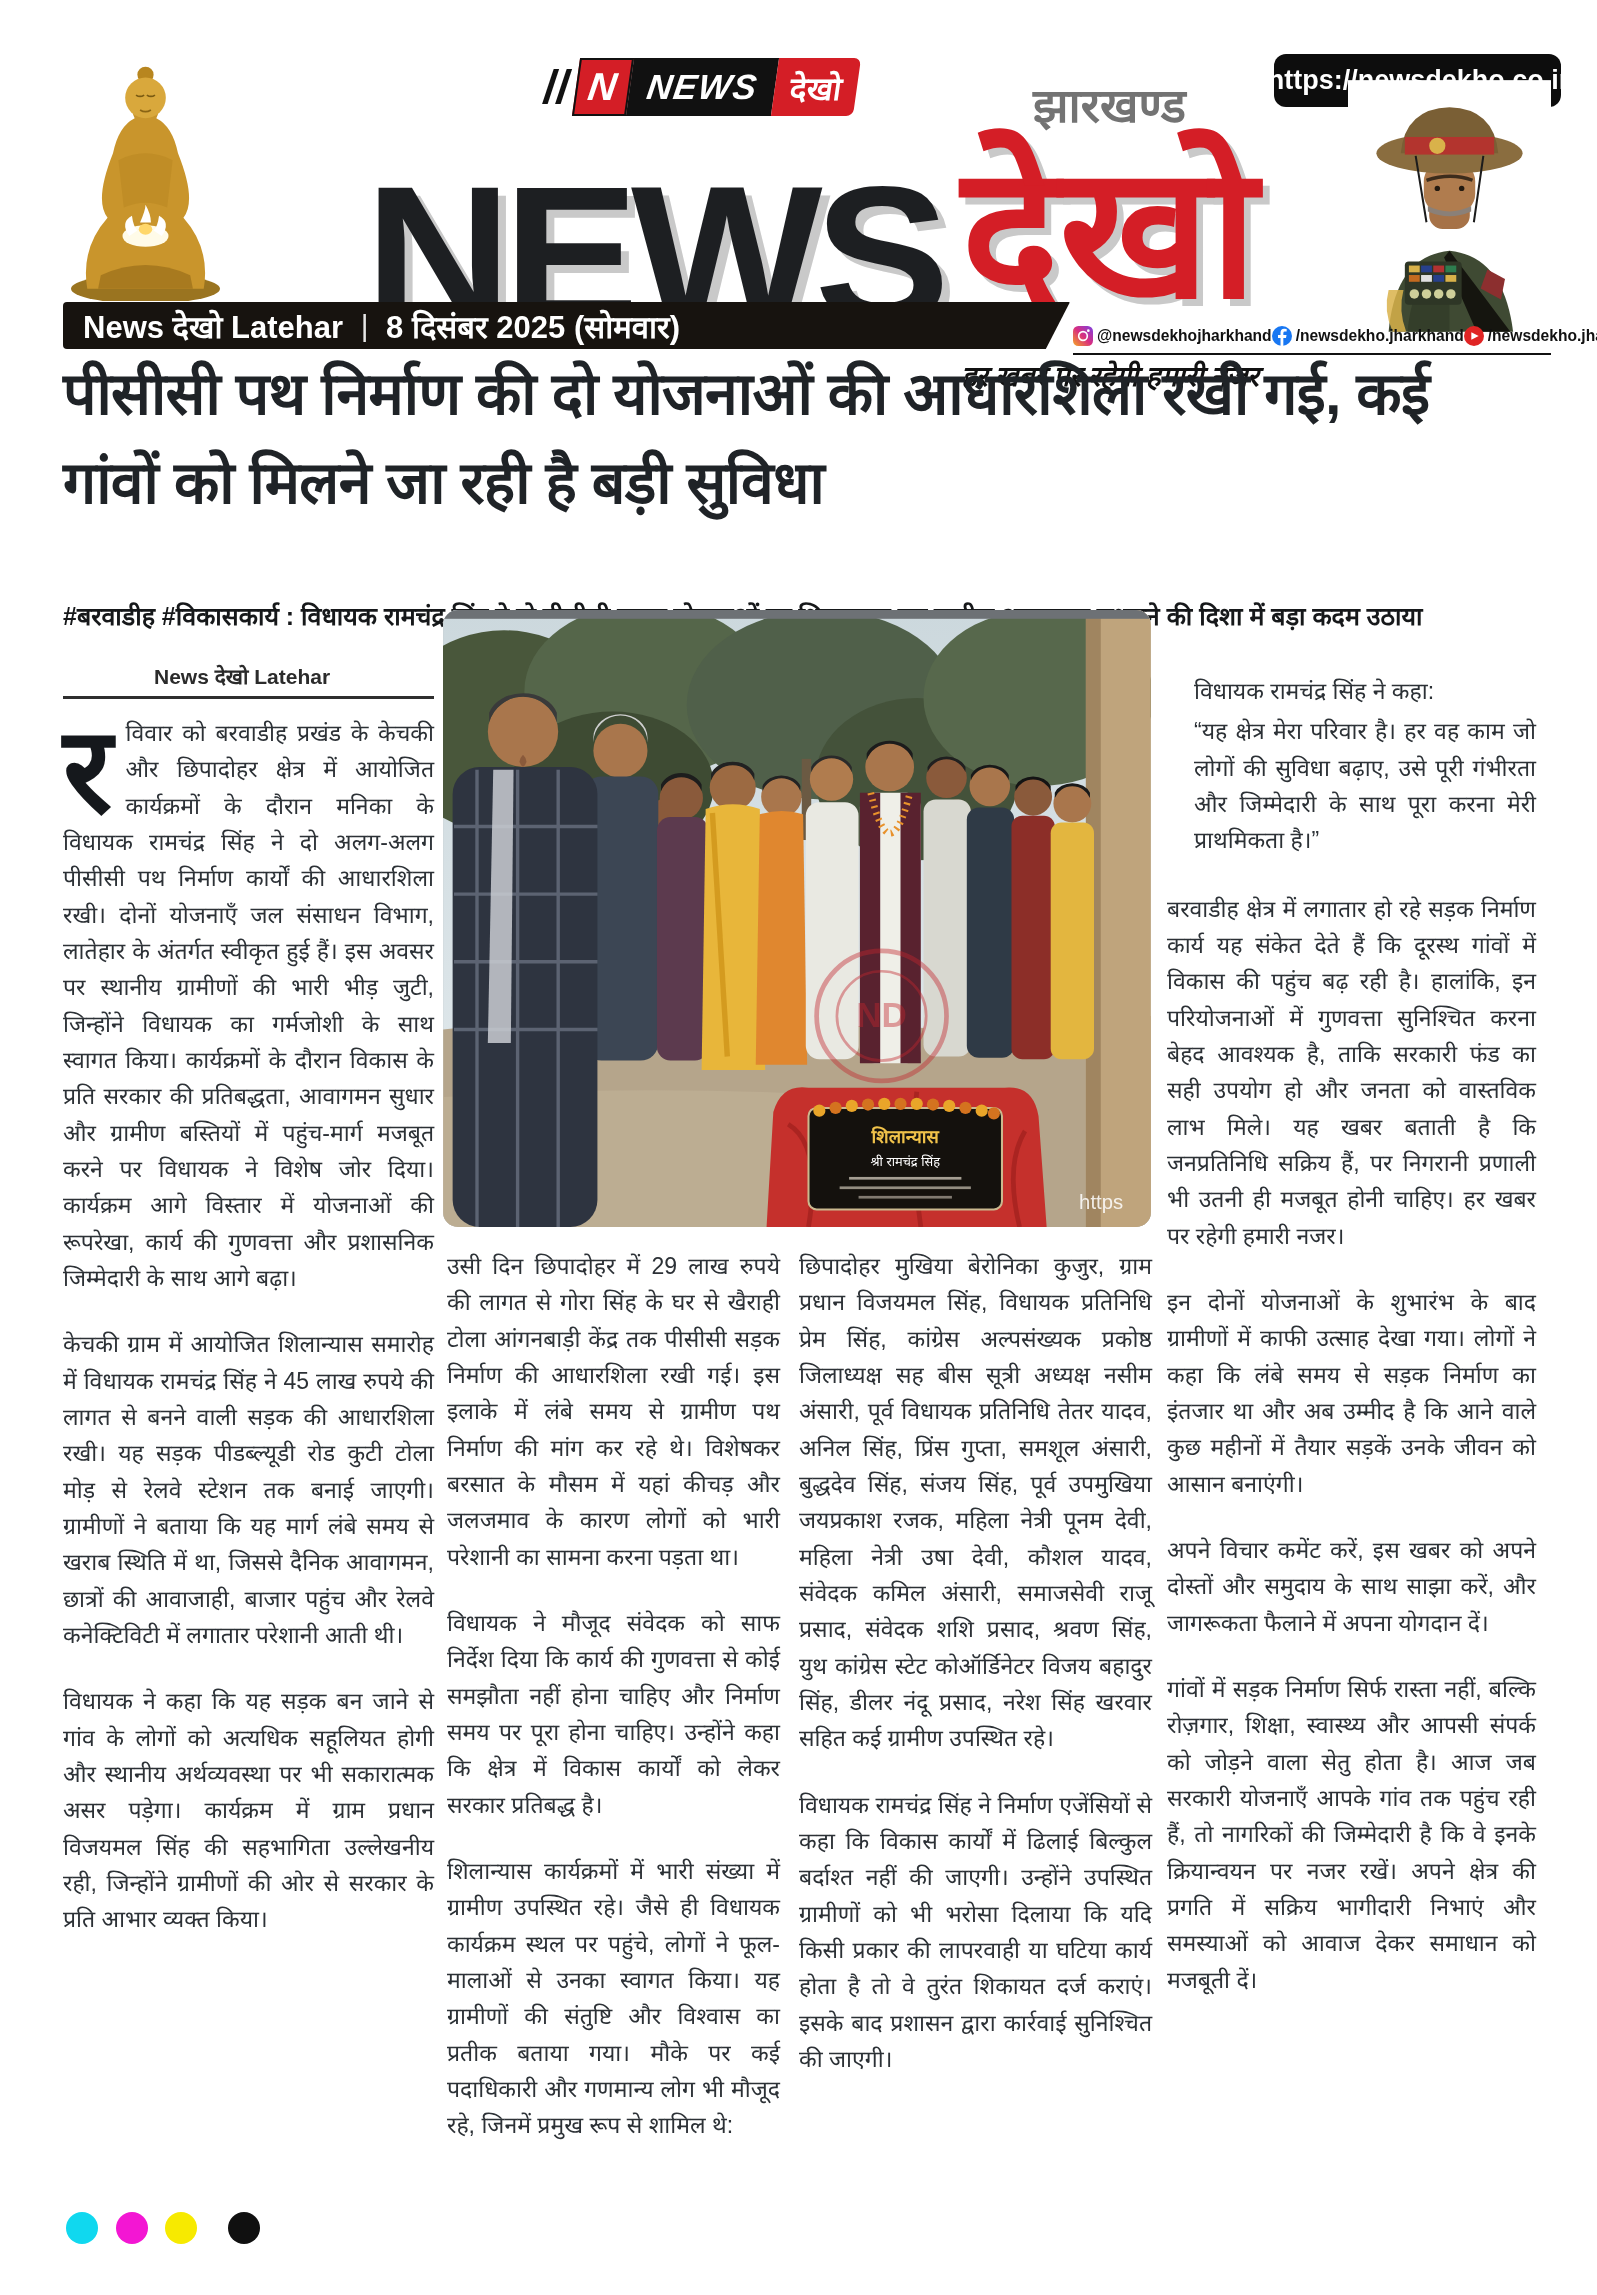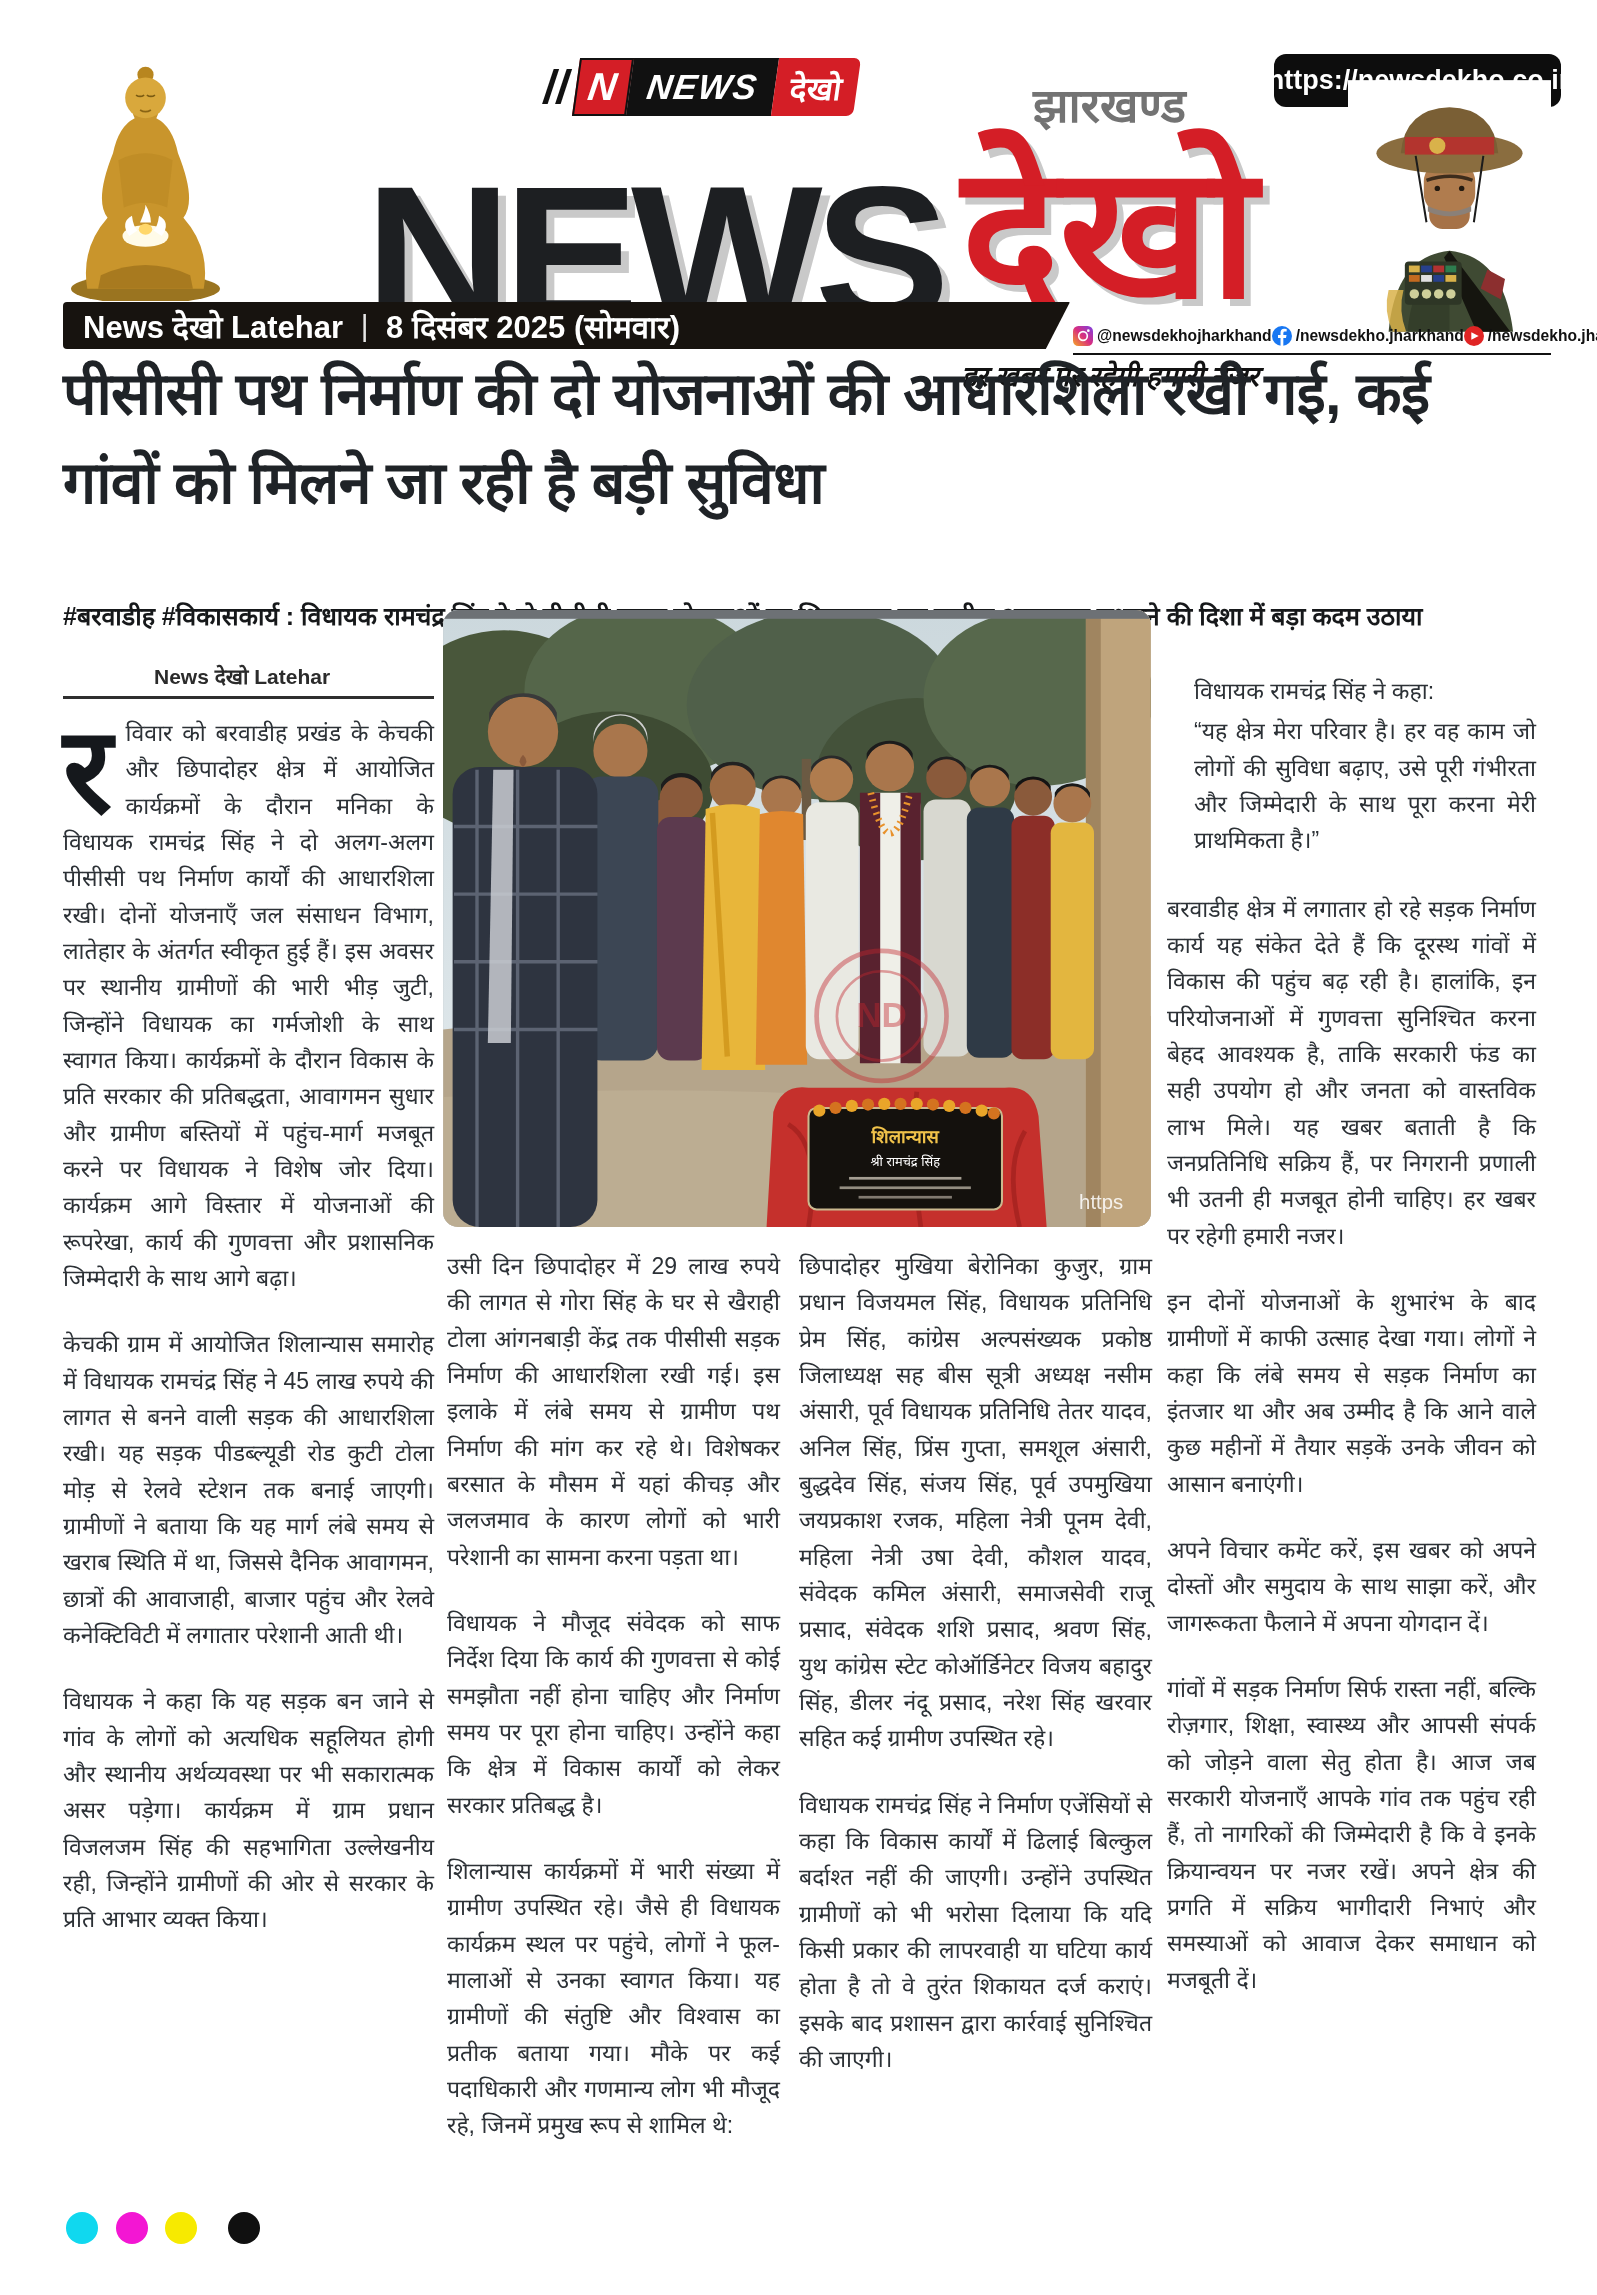--- a/index.html
+++ b/index.html
@@ -319,21 +319,21 @@
       </g>
 
       <rect x="0" y="0" width="1046" height="13" fill="#6d7175"></rect>
       <text x="940" y="886" font-size="30" fill="#ffffff" opacity=".85">https</text>
     </svg>
   </div>
 
   <div class="abs col col1">
     <p><span class="dropcap">र</span><span>विवार को बरवाडीह प्रखंड के केचकी और छिपादोहर क्षेत्र में आयोजित कार्यक्रमों के दौरान मनिका के विधायक रामचंद्र सिंह ने दो अलग-अलग पीसीसी पथ निर्माण कार्यों की आधारशिला रखी। दोनों योजनाएँ जल संसाधन विभाग, लातेहार के अंतर्गत स्वीकृत हुई हैं। इस अवसर पर स्थानीय ग्रामीणों की भारी भीड़ जुटी, जिन्होंने विधायक का गर्मजोशी के साथ स्वागत किया। कार्यक्रमों के दौरान विकास के प्रति सरकार की प्रतिबद्धता, आवागमन सुधार और ग्रामीण बस्तियों में पहुंच-मार्ग मजबूत करने पर विधायक ने विशेष जोर दिया। कार्यक्रम आगे विस्तार में योजनाओं की रूपरेखा, कार्य की गुणवत्ता और प्रशासनिक जिम्मेदारी के साथ आगे बढ़ा।</span></p>
     <p>केचकी ग्राम में आयोजित शिलान्यास समारोह में विधायक रामचंद्र सिंह ने 45 लाख रुपये की लागत से बनने वाली सड़क की आधारशिला रखी। यह सड़क पीडब्ल्यूडी रोड कुटी टोला मोड़ से रेलवे स्टेशन तक बनाई जाएगी। ग्रामीणों ने बताया कि यह मार्ग लंबे समय से खराब स्थिति में था, जिससे दैनिक आवागमन, छात्रों की आवाजाही, बाजार पहुंच और रेलवे कनेक्टिविटी में लगातार परेशानी आती थी।</p>
-    <p>विधायक ने कहा कि यह सड़क बन जाने से गांव के लोगों को अत्यधिक सहूलियत होगी और स्थानीय अर्थव्यवस्था पर भी सकारात्मक असर पड़ेगा। कार्यक्रम में ग्राम प्रधान विजलजम सिंह की सहभागिता उल्लेखनीय रही, जिन्होंने ग्रामीणों की ओर से सरकार के प्रति आभार व्यक्त किया।</p>
+    <p>विधायक ने कहा कि यह सड़क बन जाने से गांव के लोगों को अत्यधिक सहूलियत होगी और स्थानीय अर्थव्यवस्था पर भी सकारात्मक असर पड़ेगा। कार्यक्रम में ग्राम प्रधान विजयमल सिंह की सहभागिता उल्लेखनीय रही, जिन्होंने ग्रामीणों की ओर से सरकार के प्रति आभार व्यक्त किया।</p>
   </div>
 
   <div class="abs col col2">
     <p>उसी दिन छिपादोहर में 29 लाख रुपये की लागत से गोरा सिंह के घर से खैराही टोला आंगनबाड़ी केंद्र तक पीसीसी सड़क निर्माण की आधारशिला रखी गई। इस इलाके में लंबे समय से ग्रामीण पथ निर्माण की मांग कर रहे थे। विशेषकर बरसात के मौसम में यहां कीचड़ और जलजमाव के कारण लोगों को भारी परेशानी का सामना करना पड़ता था।</p>
     <p>विधायक ने मौजूद संवेदक को साफ निर्देश दिया कि कार्य की गुणवत्ता से कोई समझौता नहीं होना चाहिए और निर्माण समय पर पूरा होना चाहिए। उन्होंने कहा कि क्षेत्र में विकास कार्यों को लेकर सरकार प्रतिबद्ध है।</p>
     <p>शिलान्यास कार्यक्रमों में भारी संख्या में ग्रामीण उपस्थित रहे। जैसे ही विधायक कार्यक्रम स्थल पर पहुंचे, लोगों ने फूल-मालाओं से उनका स्वागत किया। यह ग्रामीणों की संतुष्टि और विश्वास का प्रतीक बताया गया। मौके पर कई पदाधिकारी और गणमान्य लोग भी मौजूद रहे, जिनमें प्रमुख रूप से शामिल थे:</p>
   </div>
 
   <div class="abs col col3">
     <p>छिपादोहर मुखिया बेरोनिका कुजुर, ग्राम प्रधान विजयमल सिंह, विधायक प्रतिनिधि प्रेम सिंह, कांग्रेस अल्पसंख्यक प्रकोष्ठ जिलाध्यक्ष सह बीस सूत्री अध्यक्ष नसीम अंसारी, पूर्व विधायक प्रतिनिधि तेतर यादव, अनिल सिंह, प्रिंस गुप्ता, समशूल अंसारी, बुद्धदेव सिंह, संजय सिंह, पूर्व उपमुखिया जयप्रकाश रजक, महिला नेत्री पूनम देवी, महिला नेत्री उषा देवी, कौशल यादव, संवेदक कमिल अंसारी, समाजसेवी राजू प्रसाद, संवेदक शशि प्रसाद, श्रवण सिंह, युथ कांग्रेस स्टेट कोऑर्डिनेटर विजय बहादुर सिंह, डीलर नंदू प्रसाद, नरेश सिंह खरवार सहित कई ग्रामीण उपस्थित रहे।</p>

